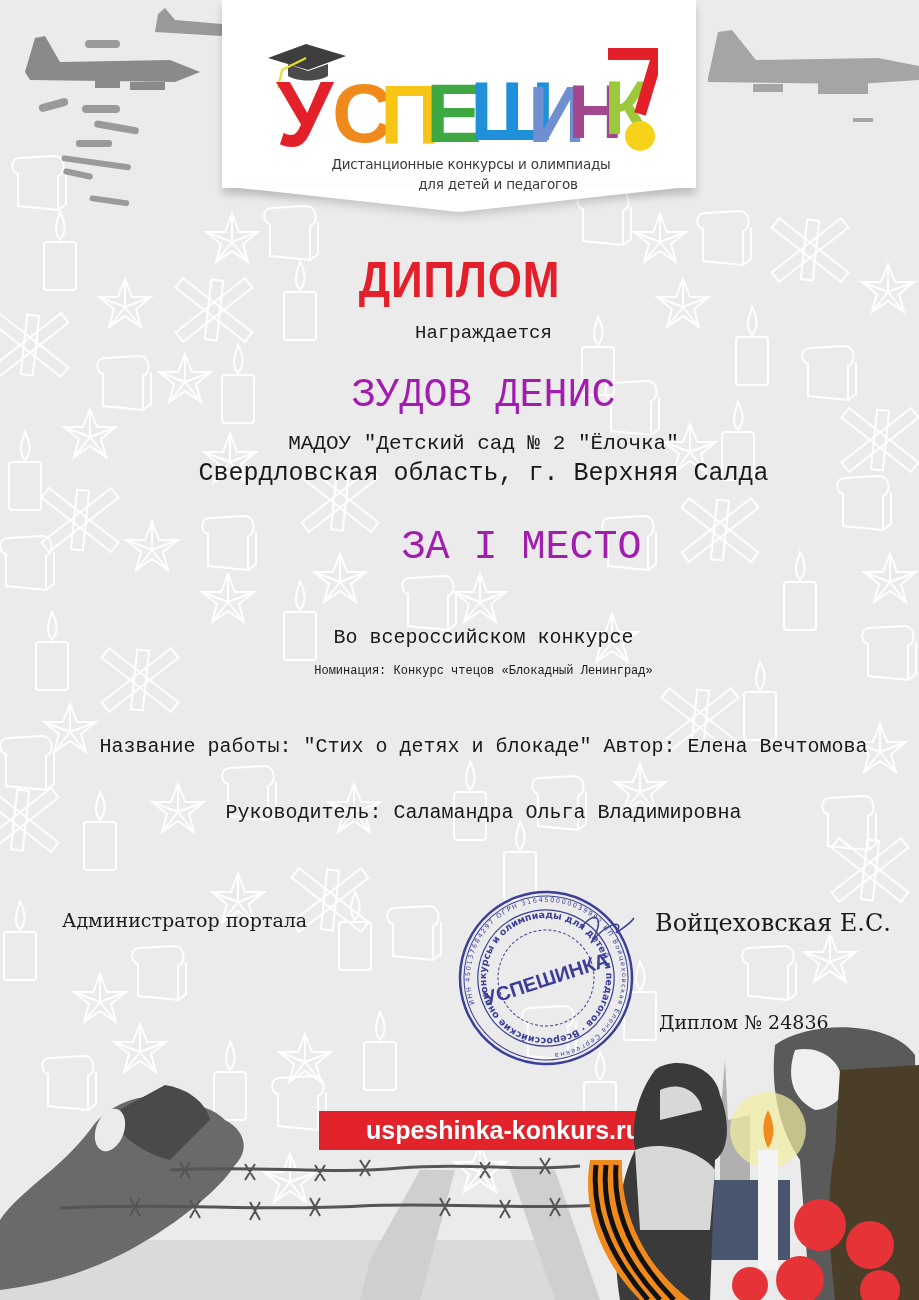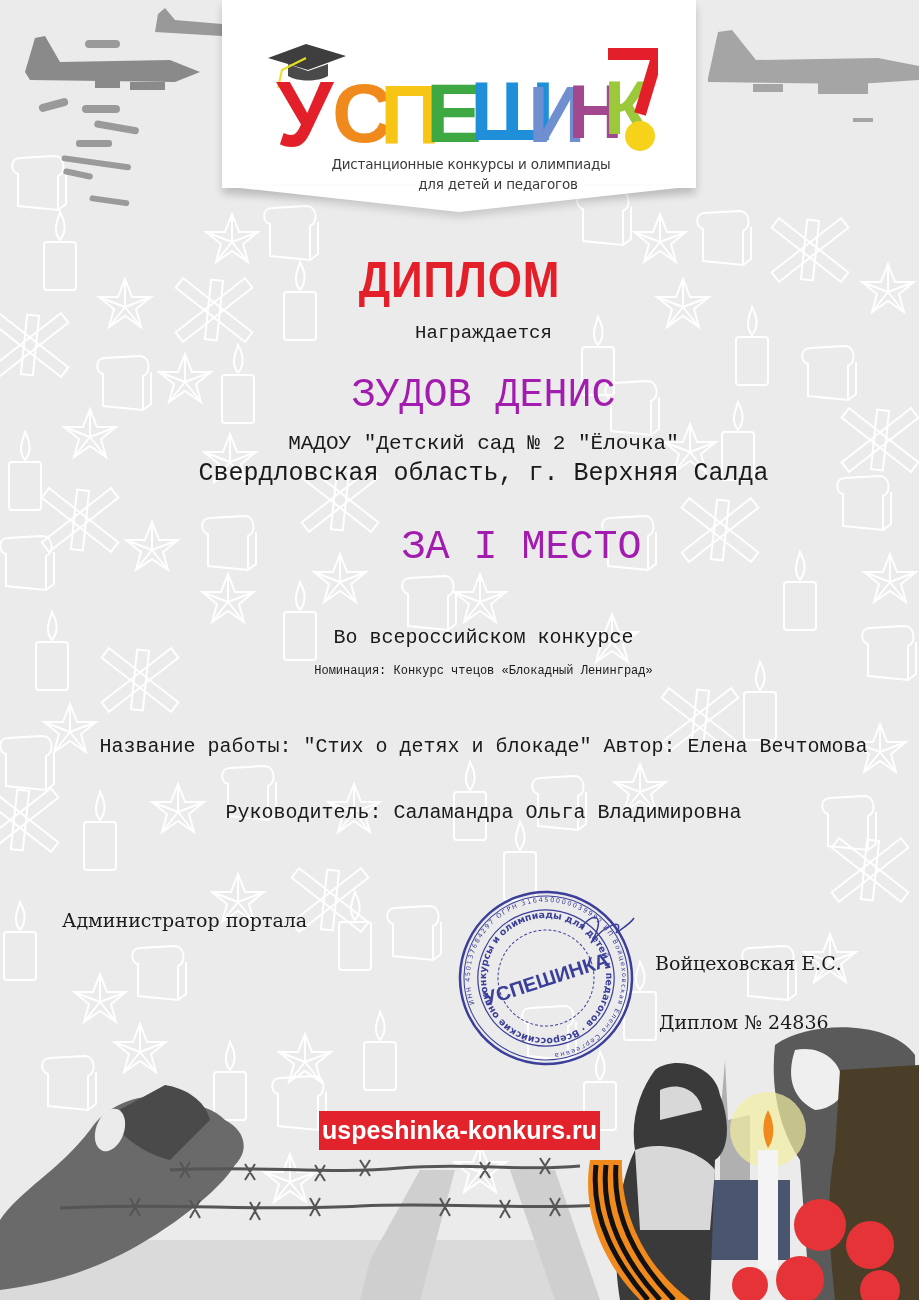--- a/index.html
+++ b/index.html
@@ -16,21 +16,21 @@
             border-left:237px solid transparent; border-right:237px solid transparent; border-top:26px solid #ffffff;
             filter:drop-shadow(0 5px 4px rgba(0,0,0,0.15)); }
   .logo { position:absolute; left:268px; top:44px; width:390px; height:110px; }
   .logo-sub { position:absolute; left:234px; width:474px; text-align:center; font-family:"DejaVu Sans", sans-serif; font-weight:normal; color:#3a3a3a; font-size:13.5px; letter-spacing:-0.2px; }
 
   .title { font-family:"Liberation Sans", sans-serif; font-weight:bold; color:#e3202a; font-size:50px; letter-spacing:1px; transform:scaleX(0.88); }
   .serif { font-family:Liberation Mono, monospace;margin-left:24px; }
   .green { color:#a21caf; }
 
   .url-box { position:absolute; left:319px; top:1111px; width:281px; height:39px; background:#e2232c;
-             color:#ffffff; font-family:"Liberation Sans", sans-serif; font-weight:bold; font-size:25px; text-align:center; line-height:39px; }
+             color:#ffffff; font-family:"Liberation Sans", sans-serif; font-weight:bold; font-size:25px; text-align:center; line-height:39px;padding-left:44px; }
 </style>
 </head>
 <body>
 
 <div class="page">
 
   <svg class="pattern" viewBox="0 0 919 1300">
     <defs>
       <g id="star" fill="none" stroke="#ffffff" stroke-width="2">
         <polygon points="0,-26 7,-8 26,-8 11,4 16,22 0,11 -16,22 -11,4 -26,-8 -7,-8"></polygon>
@@ -199,21 +199,21 @@
   <div class="center-text serif" style="top:459px;font-size:25px;">Свердловская область, г. Верхняя Салда</div>
 
   <div class="center-text serif green" style="top:525px;font-size:40px;padding-left:38px;">ЗА I МЕСТО</div>
 
   <div class="center-text serif" style="top:626px;font-size:20px;">Во всероссийском конкурсе</div>
   <div class="center-text serif" style="top:664px;font-size:12px;">Номинация: Конкурс чтецов «Блокадный Ленинград»</div>
   <div class="center-text serif" style="top:735px;font-size:20px;">Название работы: "Стих о детях и блокаде" Автор: Елена Вечтомова</div>
   <div class="center-text serif" style="top:801px;font-size:20px;">Руководитель: Саламандра Ольга Владимировна</div>
 
   <div class="abs" style="left:62px;top:909px;font-size:19px;font-family:'DejaVu Serif',serif;white-space:nowrap;">Администратор портала</div>
-  <div class="abs" style="left:655px;top:909px;font-size:19px;font-family:'DejaVu Serif',serif;white-space:nowrap;margin-top:43px;">Войцеховская Е.С.</div>
+  <div class="abs" style="left:655px;top:909px;font-size:24px;font-family:'DejaVu Serif',serif;white-space:nowrap;">Войцеховская Е.С.</div>
   <div class="abs" style="left:659px;top:966px;font-size:19px;font-family:'DejaVu Serif',serif;white-space:nowrap;margin-top:45px;">Диплом № 24836</div>
 
   <svg class="abs" style="left:456px;top:888px;" width="180" height="180" viewBox="0 0 180 180">
     <defs>
       <path id="ringOuter" d="M90,90 m-76,0 a76,76 0 1,1 152,0 a76,76 0 1,1 -152,0"></path>
       <path id="ringInner" d="M90,90 m-60,0 a60,60 0 1,1 120,0 a60,60 0 1,1 -120,0"></path>
     </defs>
     <g transform="rotate(-20 90 90)">
       <circle cx="90" cy="90" r="86" fill="none" stroke="#3b3f9a" stroke-width="2.5"></circle>
       <circle cx="90" cy="90" r="82" fill="none" stroke="#3b3f9a" stroke-width="1"></circle>

